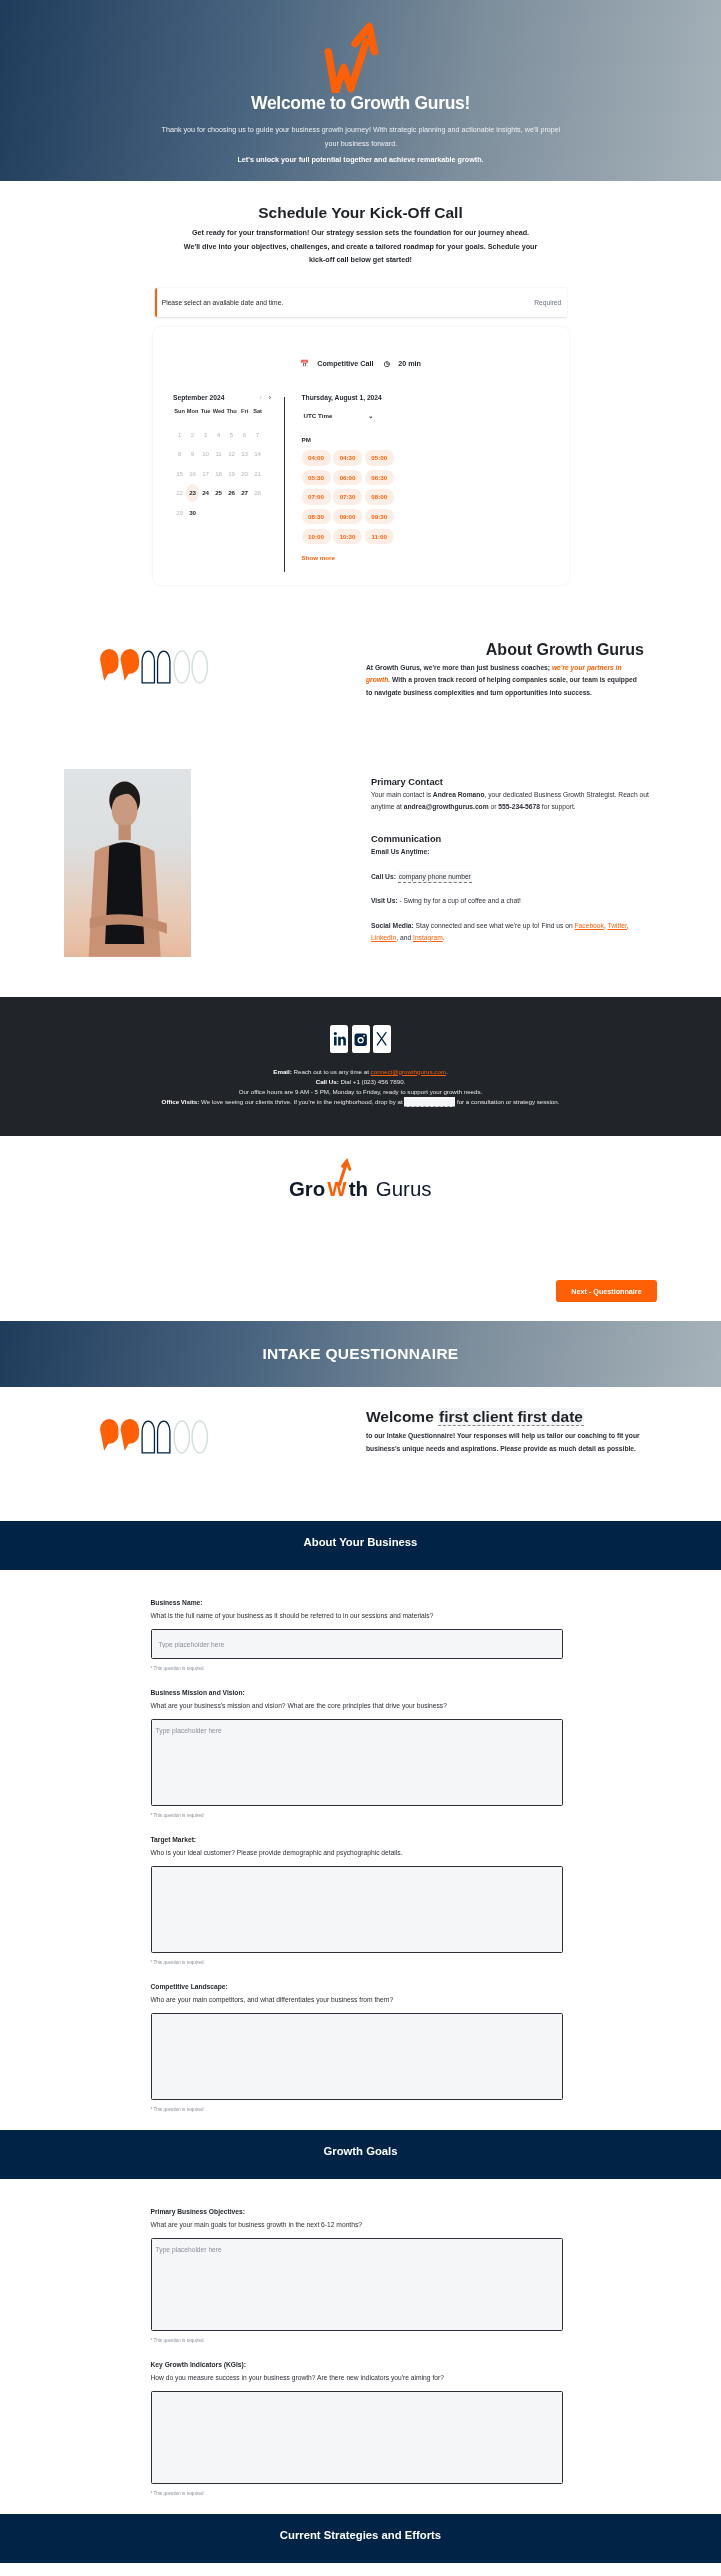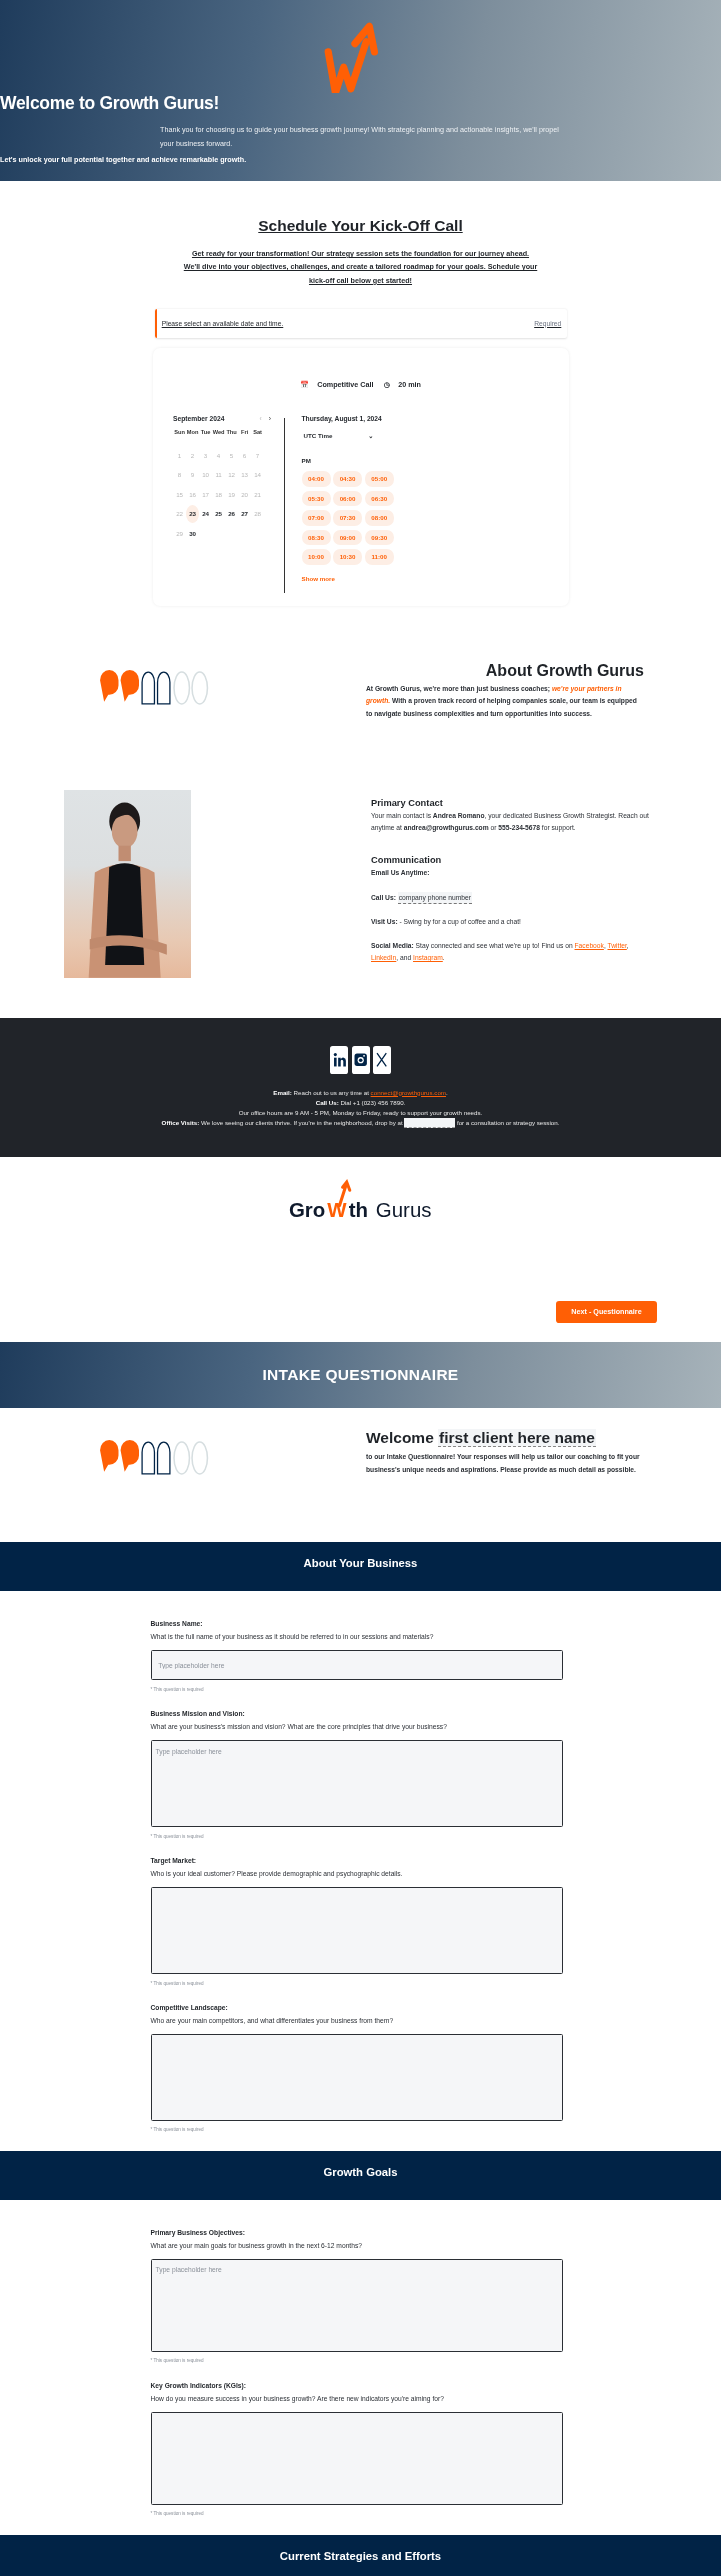--- a/index.html
+++ b/index.html
@@ -1,25 +1,25 @@
 <!DOCTYPE html>
 <html style="font-size:8.2px"><head>
 <meta charset="utf-8">
 <style>
   * { box-sizing: border-box; margin: 0; padding: 0; }
   body { width: 721px; font-family: "Liberation Sans", sans-serif; color: #1f2328; background: #ffffff; }
-  .hero { height: 181px; background: linear-gradient(100deg, #1f3c5c 0%, #4a6580 35%, #7d8e9c 65%, #a7b3ba 100%); text-align: left; color: #fff; position: relative; }
+  .hero { height: 181px; background: linear-gradient(100deg, #1f3c5c 0%, #4a6580 35%, #7d8e9c 65%, #a7b3ba 100%); text-align: center; color: #fff; position: relative; }
   .hero .logo-mark { position: absolute; left: 319px; top: 20.6px; width: 77px; height: 72px; }
   .hero h1 { position: absolute; top: 93px; left: 0; right: 0; font-size: 17.5px; font-weight: bold; letter-spacing: -0.3px; }
   .hero .sub { position: absolute; top: 123px; left: 160px; width: 402px; font-size: 7.2px; line-height: 14.4px; color: #eef1f4; }
   .hero .sub-bold { position: absolute; top: 155px; left: 0; right: 0; font-size: 7.2px; font-weight: bold; }
 
-  .schedule { text-align: center; padding-top: 36px; text-decoration: underline; }
+  .schedule { text-align: center; padding-top: 23px; }
   .schedule h2 { font-size: 15.5px; font-weight: bold; color: #1f2328; margin-bottom: 4.1px; }
-  .schedule .intro { width: 355px; margin: 12px auto; font-size: 7.2px; font-weight: bold; line-height: 13.4px; }
+  .schedule .intro { width: 355px; margin: 4px auto; font-size: 7.2px; font-weight: bold; line-height: 13.4px; }
   .req-bar { width: 412px; margin: 21.6px auto 0; height: 29px; border-left: 2.1px solid #ff5f05; box-shadow: 0 0.5px 2.1px rgba(0,0,0,0.12); border-radius: 2.1px; display: flex; align-items: center; justify-content: space-between; padding: 0 5.2px 0 5.2px; font-size: 6.7px; }
   .req-bar .req { color: #6b7280; }
   .cal-card { width: 416px; margin: 10.3px auto 0; height: 258px; border-radius: 7.2px; box-shadow: 0 0 3.1px rgba(0,0,0,0.08); position: relative; text-align: left; }
   .cal-head { position: absolute; top: 32px; left: 0; right: 0; text-align: center; font-size: 7.2px; font-weight: bold; }
   .cal-head span { margin: 0 4.1px; }
   .cal-left { position: absolute; left: 20.6px; top: 67px; width: 98px; }
   .cal-left .month-row { display: flex; justify-content: space-between; align-items: center; font-size: 6.7px; font-weight: bold; margin-bottom: 7.2px; }
   .cal-left .nav { color: #333; font-weight: normal; }
   .cal-left .nav span { margin-left: 7.2px; }
   .cal-left .nav .dis { color: #bbb; }
@@ -283,21 +283,21 @@
     <svg width="30" height="34" viewBox="0 0 58 66">
       <path d="M2 64 V22 a12 20 0 0 1 24 0 V64 z" fill="none" stroke="#012346" stroke-width="2.5"></path>
       <path d="M32 64 V22 a12 20 0 0 1 24 0 V64 z" fill="none" stroke="#012346" stroke-width="2.5"></path>
     </svg>
     <svg width="36" height="34" viewBox="0 0 70 66">
       <ellipse cx="17" cy="33" rx="15" ry="31" fill="none" stroke="#d6dee0" stroke-width="3"></ellipse>
       <ellipse cx="52" cy="33" rx="15" ry="31" fill="none" stroke="#d6dee0" stroke-width="3"></ellipse>
     </svg>
   </div>
   <div class="welcome-text">
-    <h2><span>Welcome </span><span class="ph">first client here name</span></h2>
+    <h2><span>Welcome </span><span class="ph">first client first date</span></h2>
     <p>to our Intake Questionnaire! Your responses will help us tailor our coaching to fit your business's unique needs and aspirations. Please provide as much detail as possible.</p>
   </div>
 </section>
 
 <div class="band">About Your Business</div>
 <section class="form-sec">
   <div class="field">
     <label>Business Name:</label>
     <p class="q">What is the full name of your business as it should be referred to in our sessions and materials?</p>
     <input type="text" placeholder="Type placeholder here" style="">

